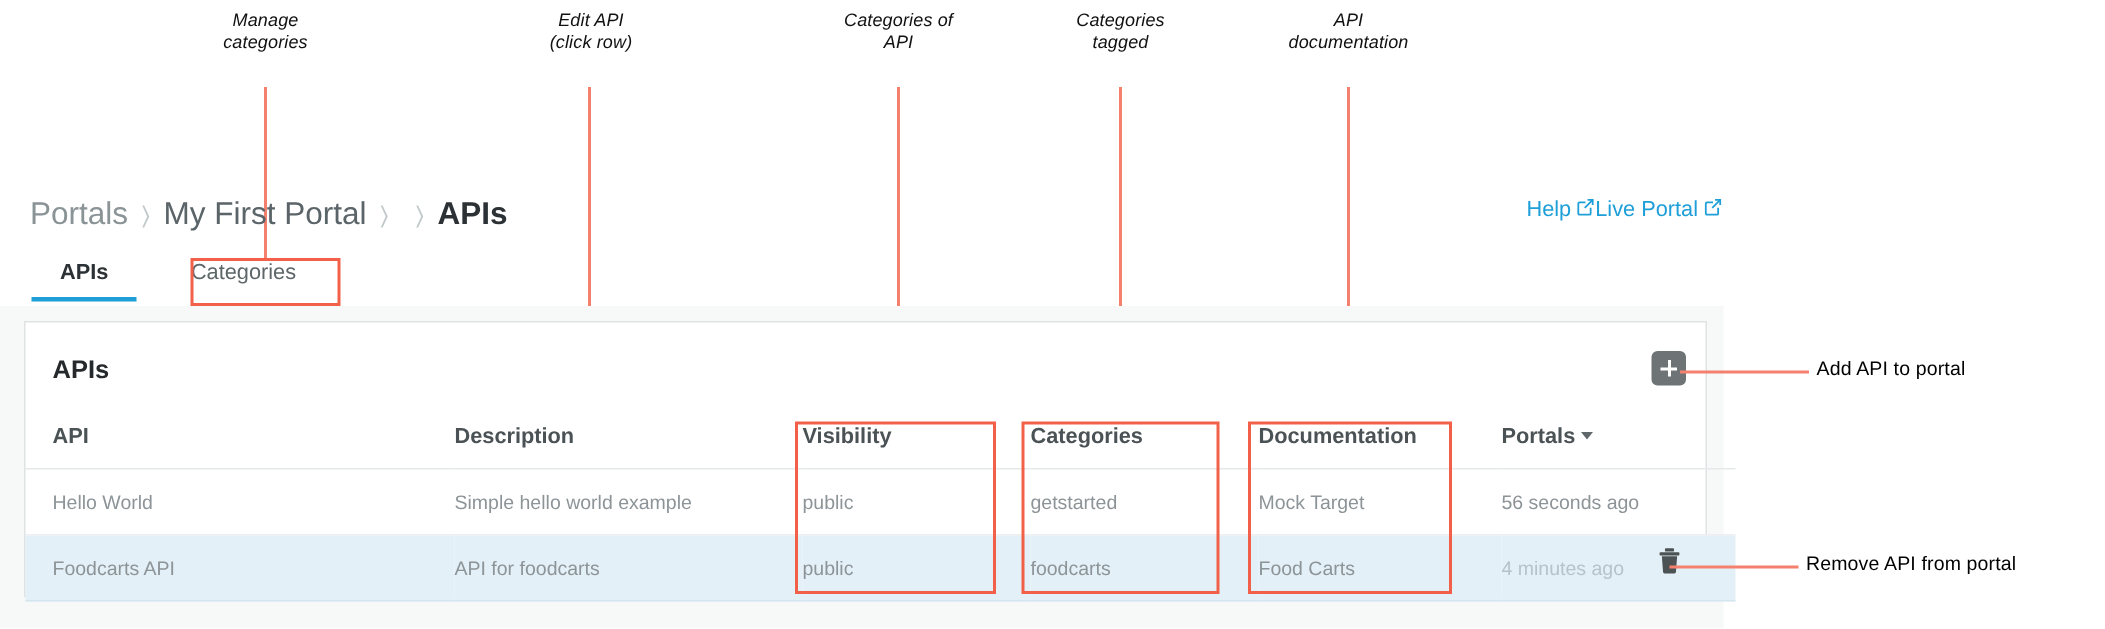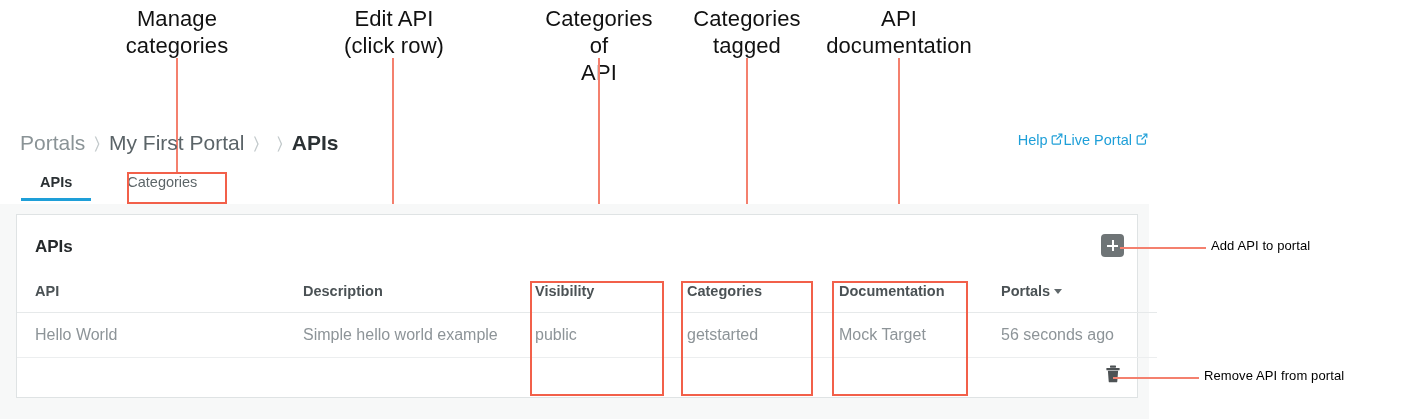--- a/index.html
+++ b/index.html
@@ -16,25 +16,26 @@
     width: 1403px;
     height: 419px;
     overflow: hidden;
     background: #ffffff;
   }
 
   
   .anno-label {
     position: absolute;
     color: #111111;
-    font-size: 22px;
+    font-size: 12px;
     line-height: 1.22;
     text-align: center;
     white-space: pre-line;
     letter-spacing: .1px;
+    font-style: italic;
   }
   .anno-vline {
     position: absolute;
     width: 2px;
     background: #f4806e;
   }
   .anno-hline {
     position: absolute;
     height: 2px;
     background: #f4806e;
@@ -194,21 +195,21 @@
   }
   table.grid th {
     font-size: 14.5px;
     font-weight: 700;
     color: #4b5255;
     text-align: left;
     padding: 0 0 13px 0;
     border-bottom: 1px solid #e6e9ea;
   }
   table.grid td {
-    font-size: 16px;
+    font-size: 13px;
     color: #8d9498;
     padding: 13px 0;
     border-bottom: 1px solid #eceeef;
     height: 17px;
     margin-top: 32px;
   }
   table.grid tr.sel td { background: #e3f0f7; border-bottom-color: #d6e6ef; }
   table.grid tr.sel td.muted { color: #b4c3cc; }
   .c-api   { width: 268px; padding-left: 18px !important; }
   .c-desc  { width: 232px; }
@@ -322,20 +323,28 @@
       </thead>
       <tbody>
         <tr>
           <td class="c-api">Hello World</td>
           <td class="c-desc">Simple hello world example</td>
           <td class="c-vis">public</td>
           <td class="c-cat">getstarted</td>
           <td class="c-doc">Mock Target</td>
           <td class="c-mod">56 seconds ago</td>
         </tr>
+        <tr class="sel">
+          <td class="c-api">Foodcarts API</td>
+          <td class="c-desc">API for foodcarts</td>
+          <td class="c-vis">public</td>
+          <td class="c-cat">foodcarts</td>
+          <td class="c-doc">Food Carts</td>
+          <td class="c-mod muted">4 minutes ago</td>
+        </tr>
       </tbody>
     </table>
 
     <div class="trash">
       <svg width="16" height="18" viewBox="0 0 16 18">
         <rect x="5" y="0.5" width="6" height="2.2" rx="0.6" fill="#4d5254"></rect>
         <rect x="1.4" y="3.1" width="13.2" height="2.2" rx="0.5" fill="#4d5254"></rect>
         <path d="M2.9 5.8h10.2l-.8 10.6a1 1 0 0 1-1 .9H4.7a1 1 0 0 1-1-.9L2.9 5.8Z" fill="#4d5254"></path>
       </svg>
     </div>

